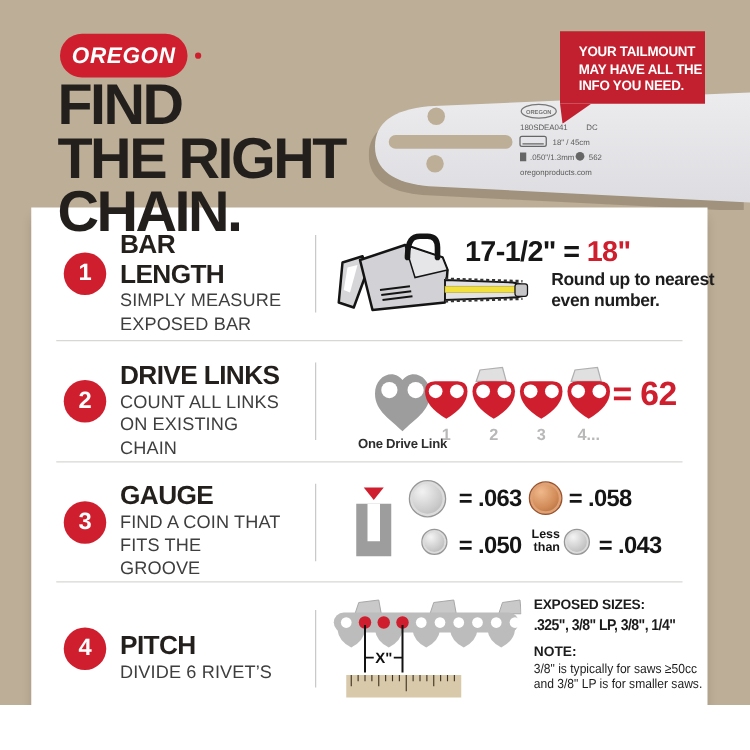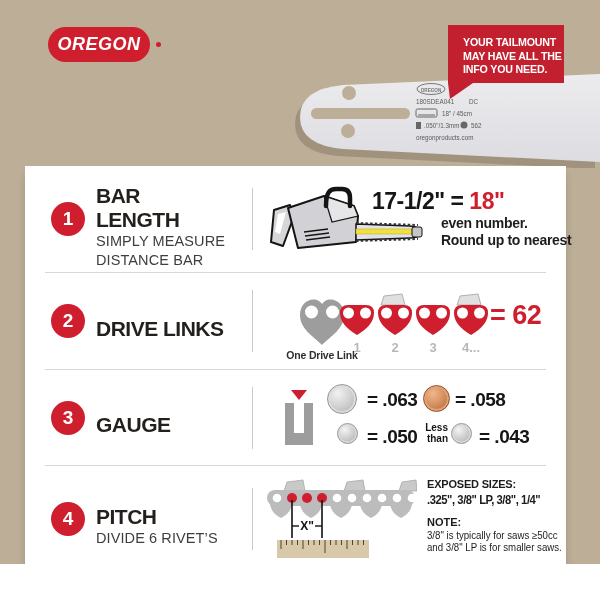--- a/index.html
+++ b/index.html
@@ -107,20 +107,25 @@
 </head>
 <body>
 
 <div id="stage">
 
   <div class="logo">
     <span class="logo-text">OREGON</span>
   </div>
   <div class="logo-dot"></div>
 
+  <div class="headline">
+    <div>FIND</div>
+    <div>THE RIGHT</div>
+    <div>CHAIN.</div>
+  </div>
 
   <svg class="bar-svg" width="305" height="110" viewBox="0 0 305 110">
     <defs>
       <linearGradient id="barGrad" x1="0" y1="0" x2="0" y2="1">
         <stop offset="0" stop-color="#ECECEF"></stop>
           <stop offset="1" stop-color="#DDDDE1"></stop>
       </linearGradient>
     </defs>
     <path d="M305,16 L48,27 Q5,31 5,59 Q5,87 48,91 L305,104 Z" transform="translate(-5,7)" fill="rgba(60,50,30,0.22)"></path>
     <path d="M305,16 L48,27 Q5,31 5,59 Q5,87 48,91 L305,104 Z" fill="url(#barGrad)"></path>
@@ -156,21 +161,21 @@
     <div class="sep" style="top:203px"></div>
     <div class="sep" style="top:299px"></div>
 
     <div class="row" style="top:0;height:106px">
       <div class="step-left">
         <div class="step-num">1</div>
         <div class="step-text">
           <div class="step-title">BAR LENGTH</div>
           <div class="step-sub">
             <span>SIMPLY MEASURE</span><br>
-            <span>DISTANCE BAR</span>
+            <span>EXPOSED BAR</span>
           </div>
         </div>
       </div>
       <div class="divider"></div>
       <div class="art">
         <svg class="saw-svg" width="160" height="74" viewBox="0 0 160 74">
           <path d="M6,24 L22,19 L26,30 L15,60 L3,56 Z" fill="#d6d6d9" stroke="#141414" stroke-width="2" stroke-linejoin="round"></path>
           <path d="M10,28 L18,26 L12,48 L7,46 Z" fill="#fff"></path>
           <path d="M20,22 L56,10 L86,20 L90,30 L88,56 L30,62 Z" fill="#d2d2d6" stroke="#141414" stroke-width="2" stroke-linejoin="round"></path>
           <path d="M56,10 L86,20 L90,30 L64,36 Z" fill="#e6e6e9" stroke="#141414" stroke-width="1.2"></path>
@@ -181,31 +186,35 @@
           <path d="M88,38 L142,40 Q152,41 152,46.5 Q152,52 142,52 L88,54 Z" fill="#e2e2e5" stroke="#141414" stroke-width="1.5"></path>
           <line x1="88" y1="37" x2="150" y2="39" stroke="#333" stroke-width="2" stroke-dasharray="2.5,2.2"></line>
           <line x1="88" y1="55" x2="150" y2="53" stroke="#333" stroke-width="2" stroke-dasharray="2.5,2.2"></line>
           <rect x="88" y="43" width="56" height="5" fill="#F2E03C" stroke="#b5a53a" stroke-width="0.5"></rect>
           <rect x="144" y="41" width="10" height="10" rx="2" fill="#c6c6c9" stroke="#141414" stroke-width="1"></rect>
         </svg>
         <div class="measure-line">
           <span>17-1/2" = </span><span class="measure-red">18"</span>
         </div>
         <div class="round-note">
+          <div>Round up to nearest</div>
           <div>even number.</div>
-          <div>Round up to nearest</div>
         </div>
       </div>
     </div>
 
     <div class="row" style="top:107px;height:96px">
       <div class="step-left">
         <div class="step-num">2</div>
         <div class="step-text">
           <div class="step-title">DRIVE LINKS</div>
+          <div class="step-sub">
+            <span>COUNT ALL LINKS</span><br>
+            <span>ON EXISTING CHAIN</span>
+          </div>
         </div>
       </div>
       <div class="divider"></div>
       <div class="art">
         <svg class="dl-icon" width="48" height="50" viewBox="0 0 48 50">
           <path d="M24,48 C15,39 2,32 2,18 C2,8 9,1.5 17,2.5 C20,3 22,4.5 24,7 C26,4.5 28,3 31,2.5 C39,1.5 46,8 46,18 C46,32 33,39 24,48 Z" fill="#9D9D9D"></path>
           <circle cx="13.5" cy="15" r="6.5" fill="#fff"></circle>
           <circle cx="34.5" cy="15" r="6.5" fill="#fff"></circle>
         </svg>
         <div class="dl-caption">One Drive Link</div>
@@ -231,20 +240,24 @@
         </svg>
         <div class="chain-total">= 62</div>
       </div>
     </div>
 
     <div class="row" style="top:204px;height:95px">
       <div class="step-left">
         <div class="step-num">3</div>
         <div class="step-text">
           <div class="step-title">GAUGE</div>
+          <div class="step-sub">
+            <span>FIND A COIN THAT</span><br>
+            <span>FITS THE GROOVE</span>
+          </div>
         </div>
       </div>
       <div class="divider"></div>
       <div class="art">
         <div class="groove">
           <div class="groove-tri"></div>
           <div class="groove-u"></div>
         </div>
         <div class="coin quarter"></div>
         <div class="coin-val v063">= .063</div>

